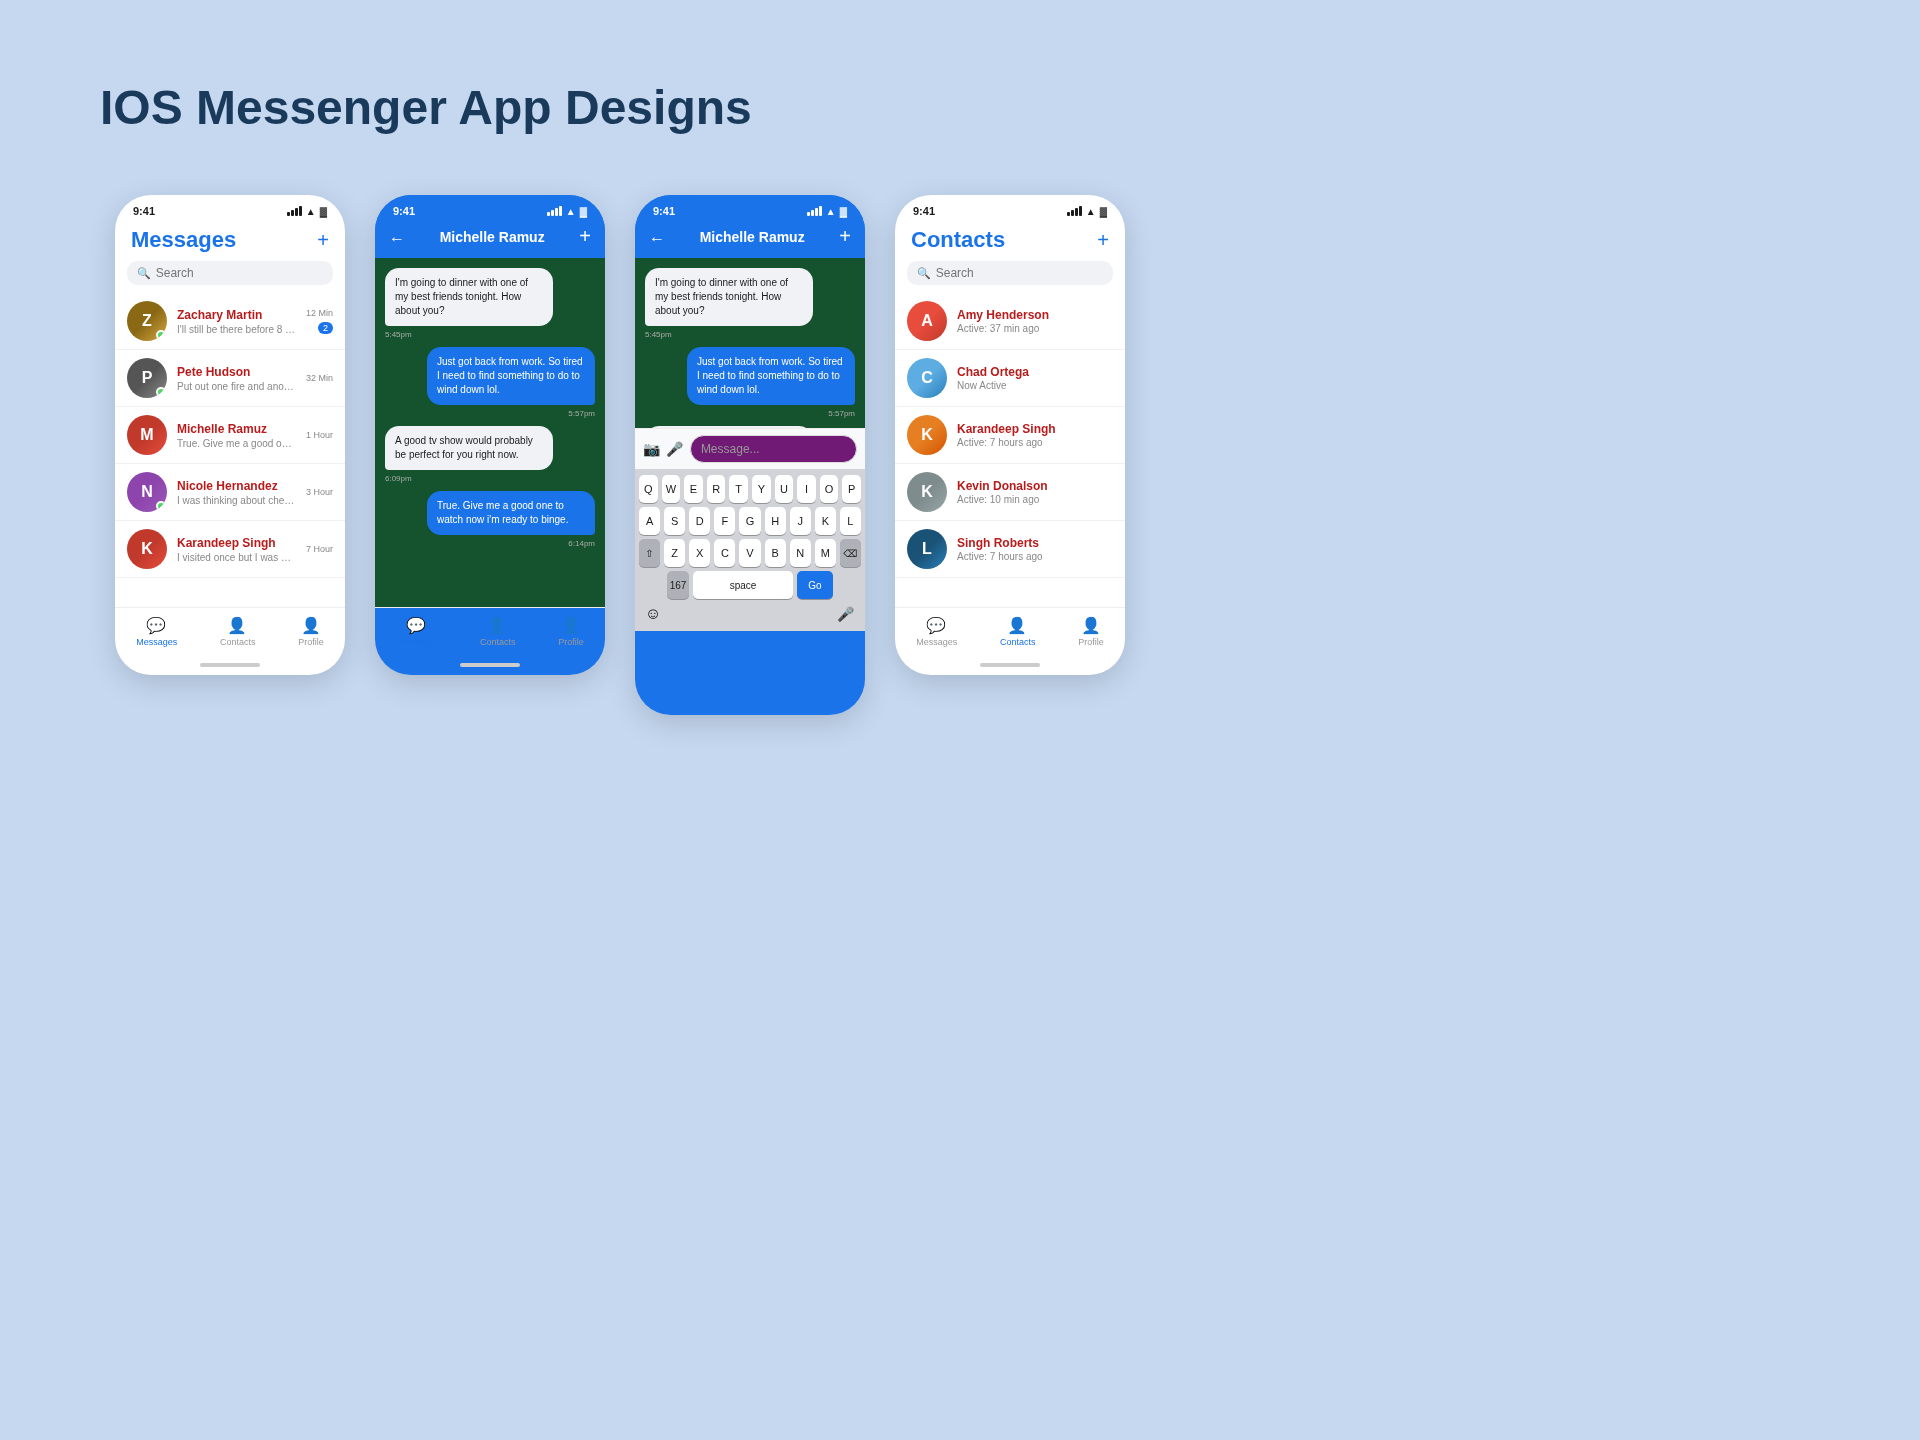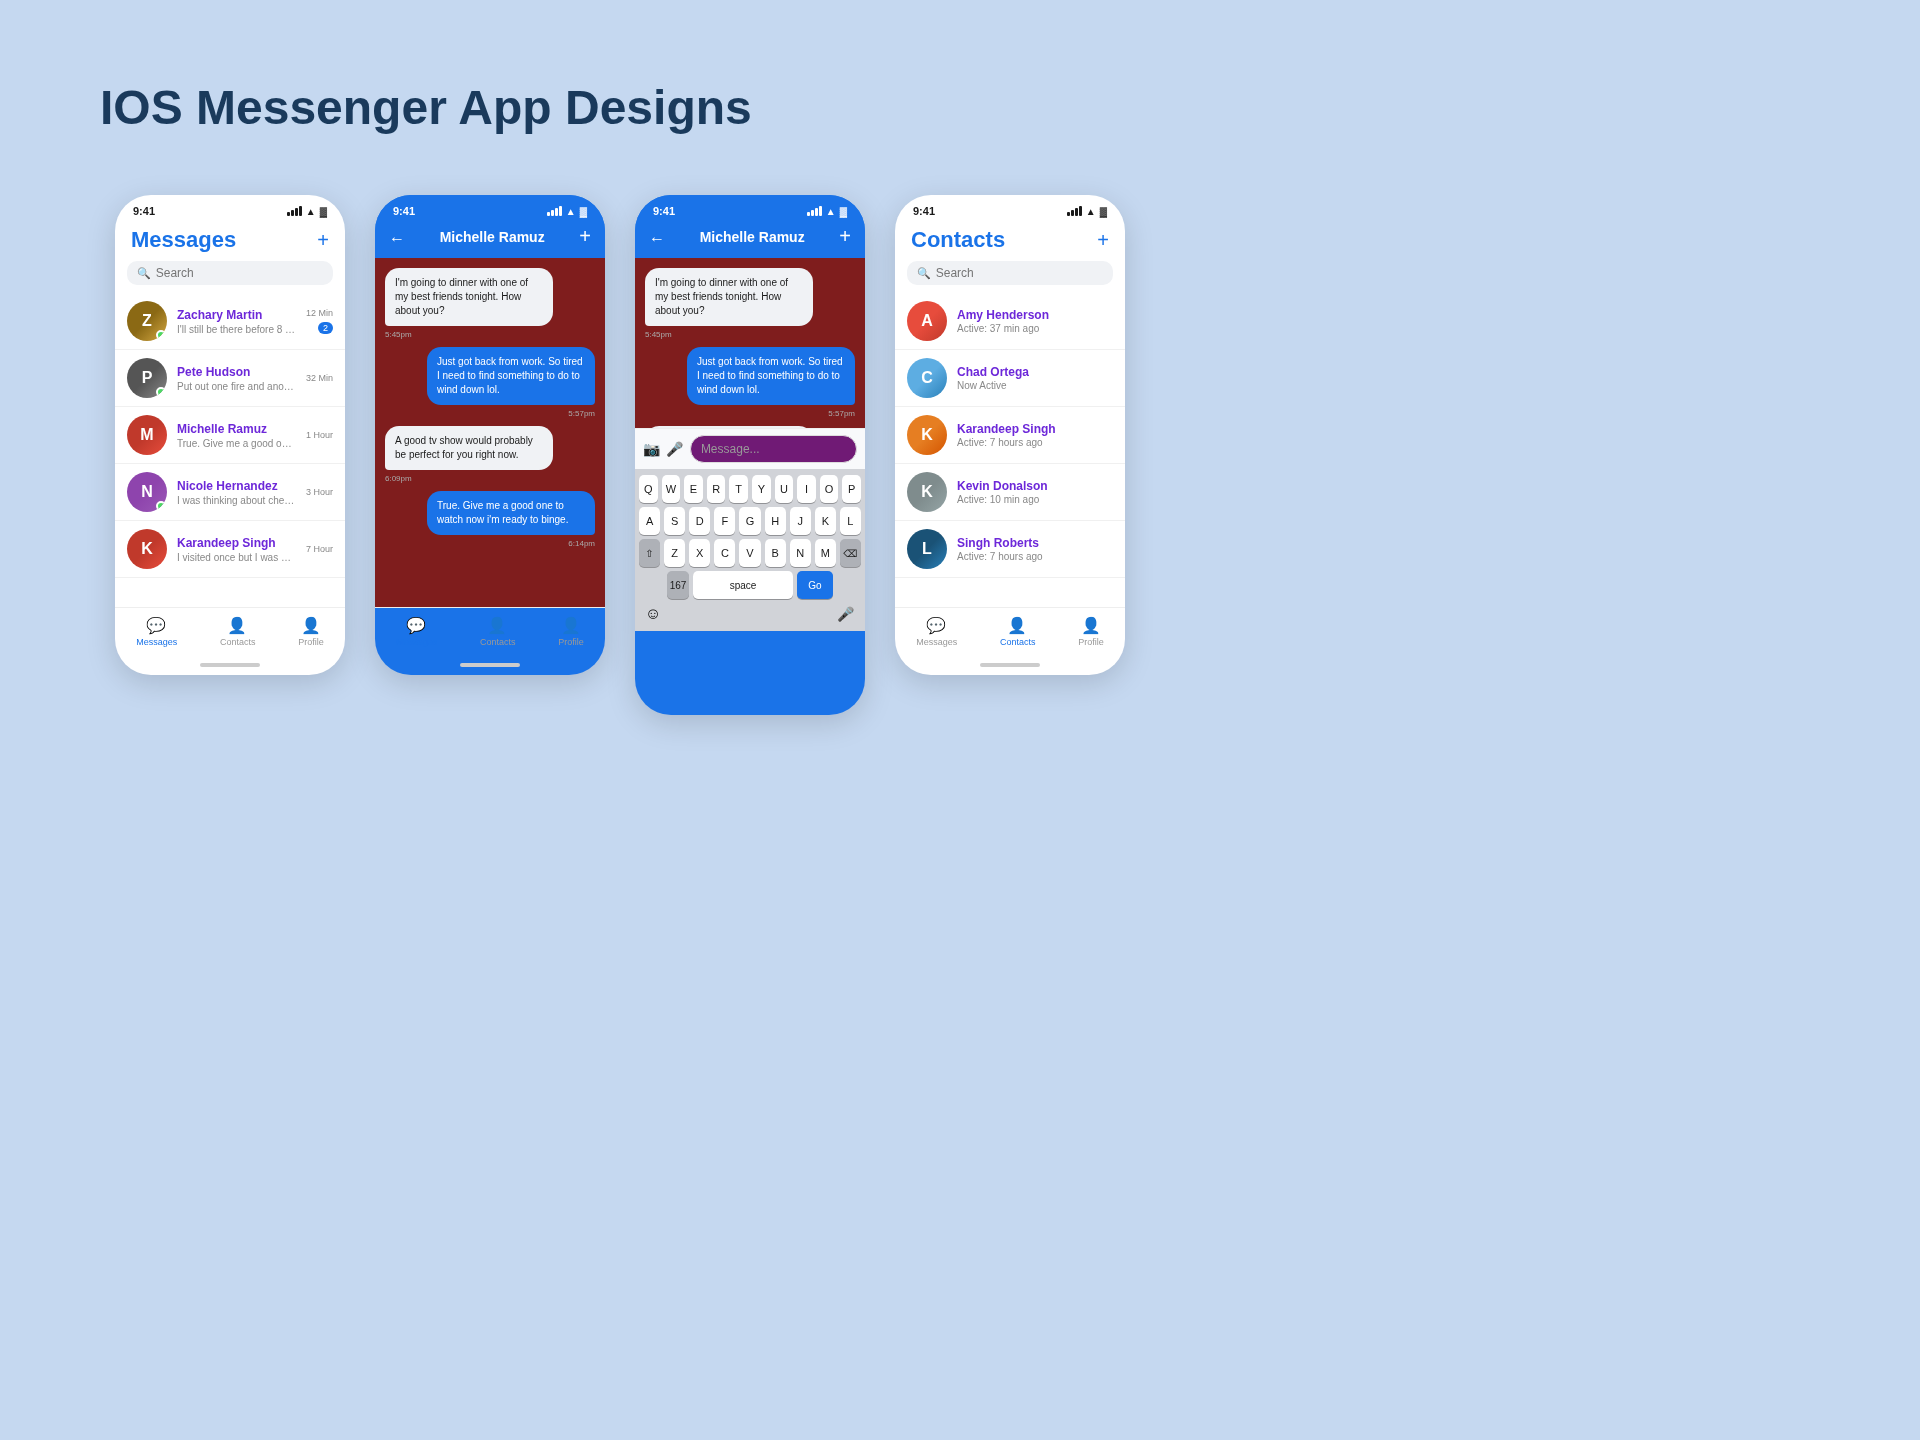--- a/index.html
+++ b/index.html
@@ -110,21 +110,21 @@
       width: 10px;
       height: 10px;
       background: #4cd964;
       border-radius: 50%;
       border: 2px solid #fff;
       position: absolute;
       bottom: 1px;
       right: 1px;
     }
     .contact-info { flex: 1; min-width: 0; }
-    .contact-name { font-size: 12px; font-weight: 600; color: #6d28d9; }
+    .contact-name { font-size: 12px; font-weight: 600; color: #b91c1c; }
     .contact-preview { font-size: 10px; color: #888; white-space: nowrap; overflow: hidden; text-overflow: ellipsis; margin-top: 2px; }
     .contact-meta { display: flex; flex-direction: column; align-items: flex-end; gap: 4px; text-align: center; }
     .contact-time { font-size: 9px; color: #888; }
     .badge { background: #1a73e8; color: #fff; border-radius: 10px; font-size: 9px; padding: 1px 5px; }
     .bottom-nav {
       display: flex;
       justify-content: space-around;
       align-items: center;
       padding: 8px 0 12px;
       border-top: 1px solid #eee;
@@ -142,21 +142,21 @@
       align-items: center;
       padding: 4px 14px 10px;
       background: #1a73e8;
     }
     .chat-nav .back-btn { color: #fff; font-size: 16px; }
     .chat-nav .chat-title { color: #fff; font-size: 14px; font-weight: 600; }
     .chat-nav .plus-white { color: #fff; font-size: 20px; font-weight: 300; }
     .chat-messages {
       flex: 1;
       padding: 10px 10px;
-      background: #7f1d1d;
+      background: #14532d;
       overflow: hidden;
       display: flex;
       flex-direction: column;
       gap: 8px;
     }
     .msg-bubble {
       max-width: 80%;
       padding: 8px 10px;
       border-radius: 14px;
       font-size: 10px;

